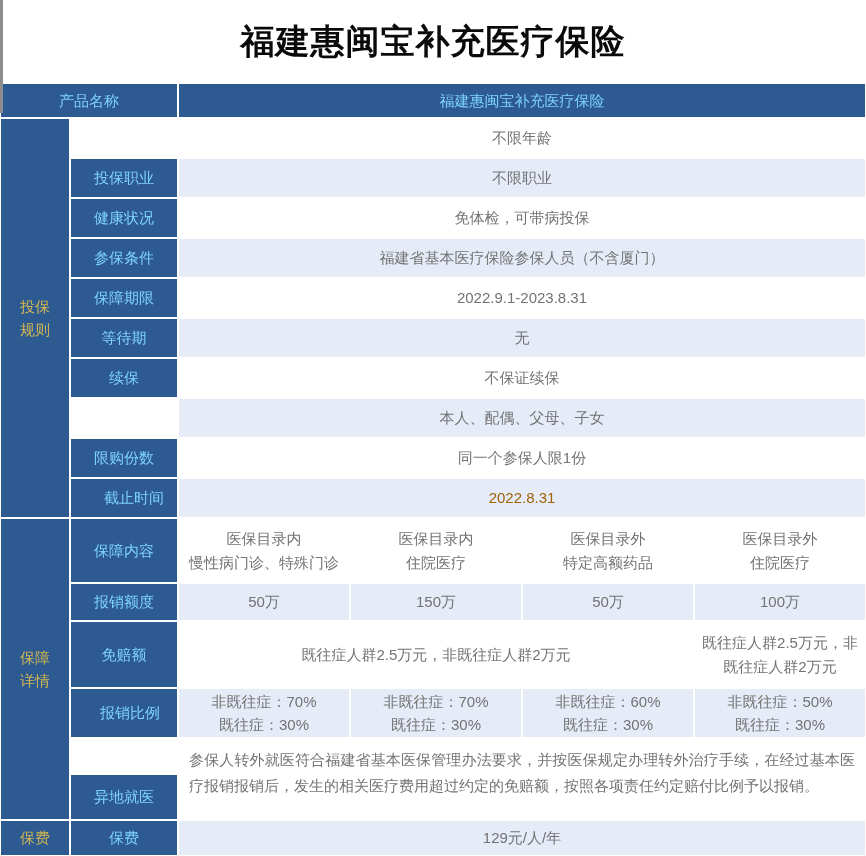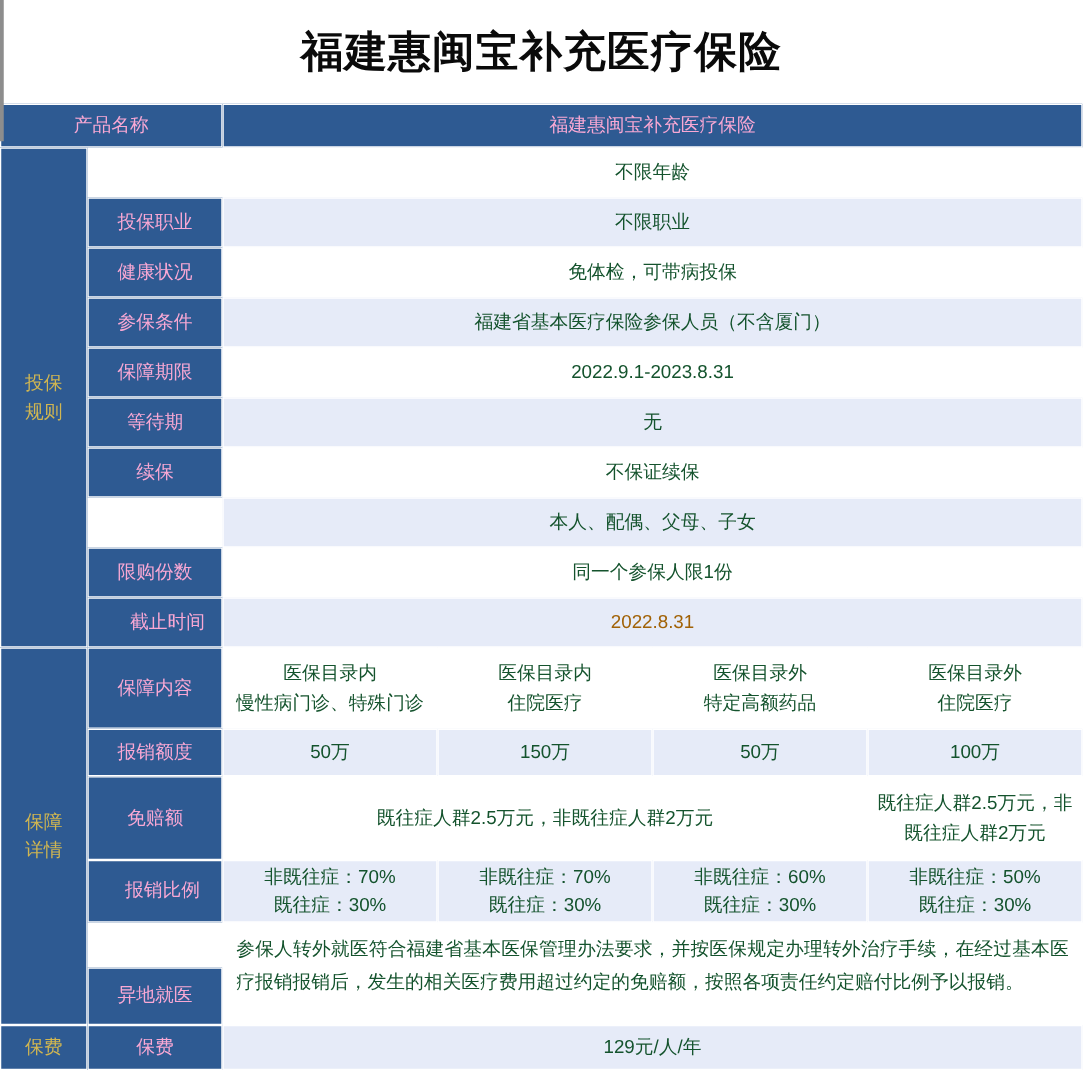--- a/index.html
+++ b/index.html
@@ -4,23 +4,23 @@
 <style>
   html,body{margin:0;padding:0;background:#fff;}
   body{width:866px;height:856px;position:relative;font-family:"Liberation Sans","DejaVu Sans",sans-serif;}
   .edge-mark{position:absolute;left:0;top:0;width:3px;height:113px;background:#8d8d8d;}
   .title{height:83px;display:flex;align-items:center;justify-content:center;
          font-size:34px;font-weight:bold;color:#0a0a0a;letter-spacing:1px;}
   .tbl{display:grid;width:866px;
        grid-template-columns:70px 108px 172px 172px 172px 172px;
        grid-template-rows:35px repeat(10,40px) 65px 38px 67px 50px 82px 36px;}
   .cell{border:1.5px solid #fff;box-sizing:border-box;display:flex;flex-direction:column;
-        align-items:center;justify-content:center;font-size:15px;color:#14532d;
+        align-items:center;justify-content:center;font-size:15px;color:#737373;
         text-align:center;line-height:1.55;overflow:hidden;}
-  .hd{background:#2e5a92;color:#f9a8d4;}
+  .hd{background:#2e5a92;color:#7dd3fc;}
   .sec{background:#2e5a92;color:#d1b651;}
   .w{background:#ffffff;}
   .lv{background:#e6ebf8;}
   .red{color:#a16207;font-weight:normal;}
   .para{display:block;text-align:justify;padding:8px 10px;line-height:1.75;}
   .wrap4{padding:0 4px;}
 </style>
 </head>
 <body>
 

